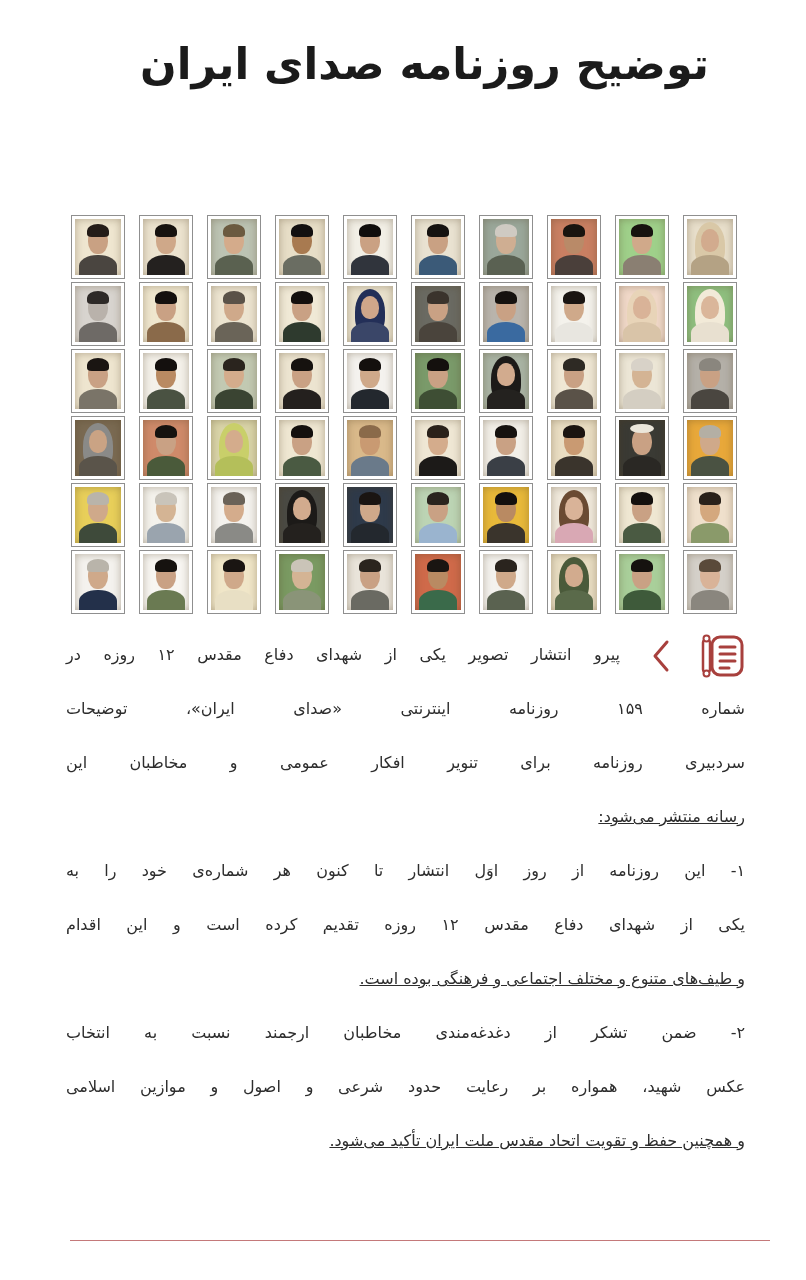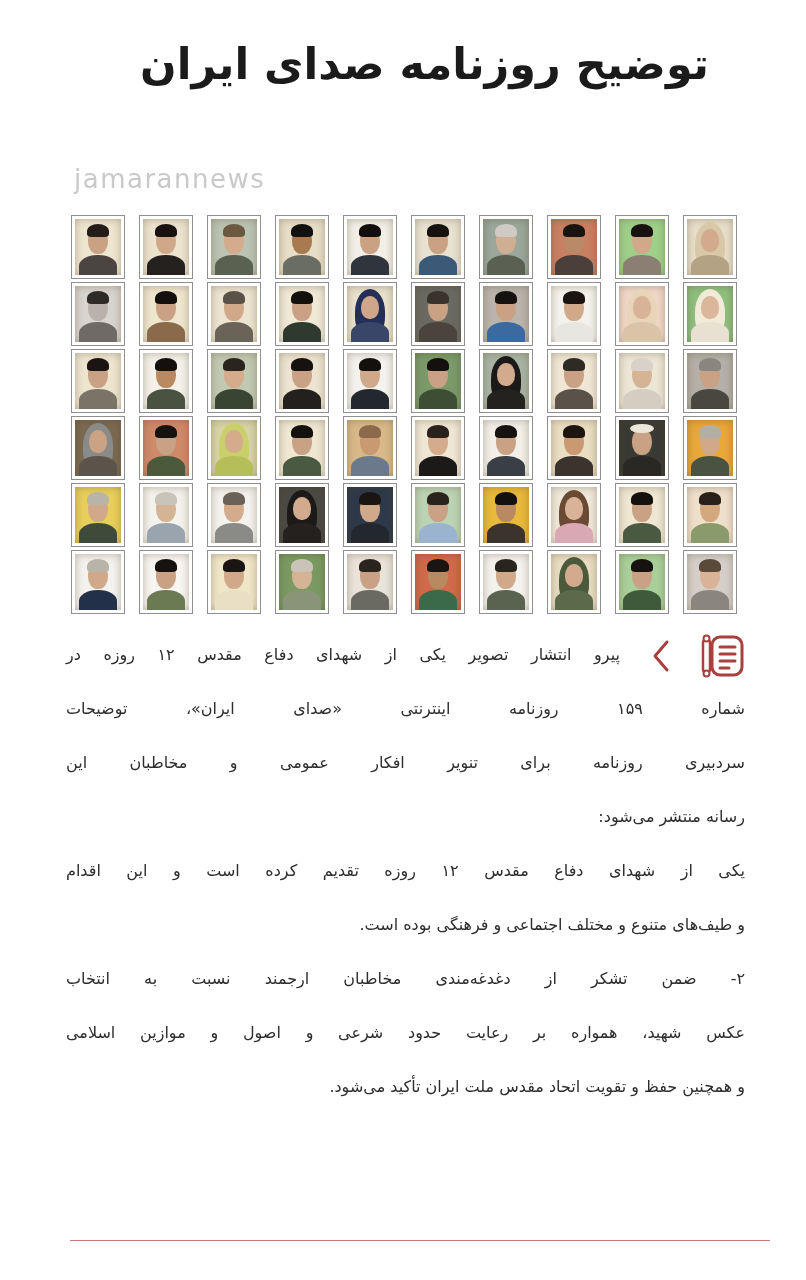--- a/index.html
+++ b/index.html
@@ -30,38 +30,37 @@
   .hair{top:9%;left:26%;width:48%;height:24%;border-radius:50% 50% 22% 22%;background:var(--hair);z-index:3;}
   .torso{bottom:-4%;left:8%;width:84%;height:40%;border-radius:48% 48% 10% 10%;background:var(--cloth);z-index:4;}
   .hijab{top:6%;left:17%;width:66%;height:82%;border-radius:50% 50% 38% 38%;background:var(--hair);z-index:1;}
   .k-woman-hijab .head,.k-girl-hijab .head{top:17%;left:30%;width:40%;height:42%;}
   .turban{top:7%;left:23%;width:54%;height:17%;border-radius:50%;background:#ebe6da;z-index:3;}
 
   
   .article{position:absolute;left:66px;top:628px;width:679px;direction:rtl;}
   .bline{height:54px;line-height:54px;font-size:16px;color:#2d2d2d;white-space:nowrap;
          text-align:justify;text-align-last:justify;}
-  .bline.last{text-align:right;text-align-last:right;}
+  .bline.last{text-align:right;text-align-last:right;text-decoration:underline;}
   .news-icon,.chev{display:inline-block;vertical-align:middle;line-height:0;}
   .news-icon{margin-left:6px;}
   .chev{margin-left:10px;}
 </style>
 </head>
 <body>
 
 <div class="page">
 
   <div class="vline"></div>
   <div class="hline"></div>
 
   <h1 class="title">
     <span>توضیح روزنامه صدای ایران</span>
   </h1>
 
-  <div class="watermark">jamarannews</div>
 
   <div class="grid" id="photo-grid">
       <div class="cell">
         <div class="ph k-man" style="--bg: #efe6d0; --skin: #c9a183; --hair: #241c18; --cloth: #4a4540;">
           <i class="head"></i>
           <i class="hair"></i>
           <i class="torso"></i>
         </div>
       </div>
       <div class="cell">
@@ -496,20 +495,21 @@
       <span class="chev">
         <svg width="18" height="34" viewBox="0 0 18 34">
           <polyline points="15,3 3,17 15,31" fill="none" stroke="#a8403d" stroke-width="3" stroke-linecap="round" stroke-linejoin="round"></polyline>
         </svg>
       </span>
       <span>پیرو انتشار تصویر یکی از شهدای دفاع مقدس ۱۲ روزه در</span>
     </div>
     <div class="bline">شماره ۱۵۹ روزنامه اینترنتی «صدای ایران»، توضیحات</div>
     <div class="bline">سردبیری روزنامه برای تنویر افکار عمومی و مخاطبان این</div>
     <div class="bline last">رسانه منتشر می‌شود:</div>
+    <div class="bline">۱- این روزنامه از روز اوَل انتشار تا کنون هر شماره‌ی خود را به</div>
     <div class="bline">یکی از شهدای دفاع مقدس ۱۲ روزه تقدیم کرده است و این اقدام</div>
     <div class="bline last">و طیف‌های متنوع و مختلف اجتماعی و فرهنگی بوده است.</div>
     <div class="bline">۲- ضمن تشکر از دغدغه‌مندی مخاطبان ارجمند نسبت به انتخاب</div>
     <div class="bline">عکس شهید، همواره بر رعایت حدود شرعی و اصول و موازین اسلامی</div>
     <div class="bline last">و همچنین حفظ و تقویت اتحاد مقدس ملت ایران تأکید می‌شود.</div>
   </div>
 
 </div>
 
 </body></html>

